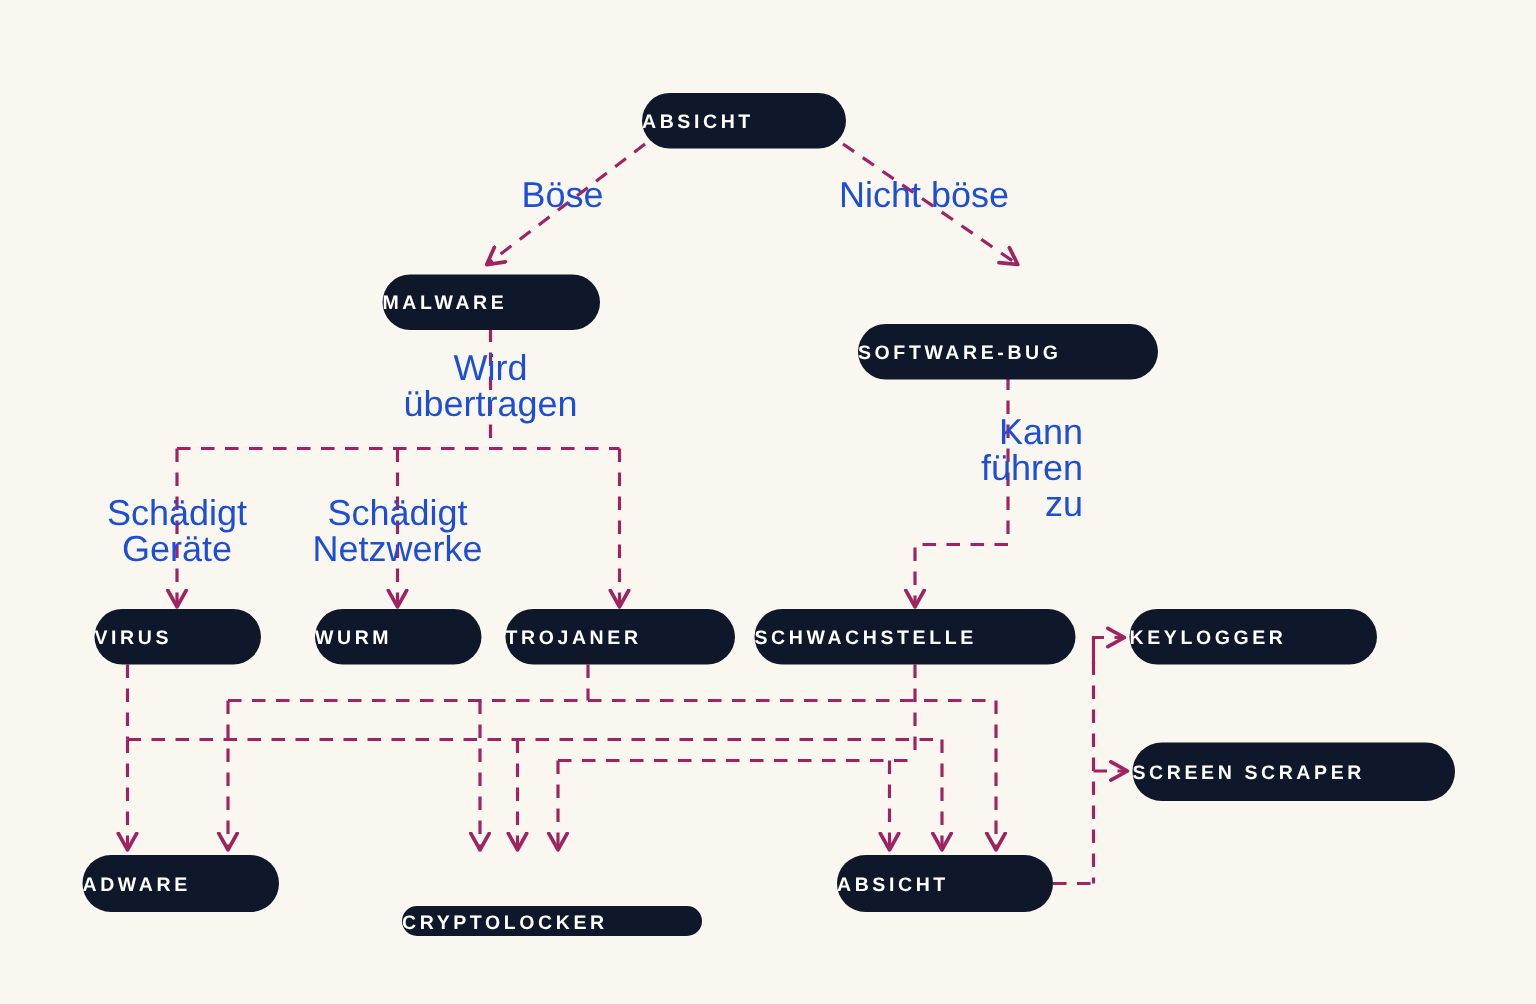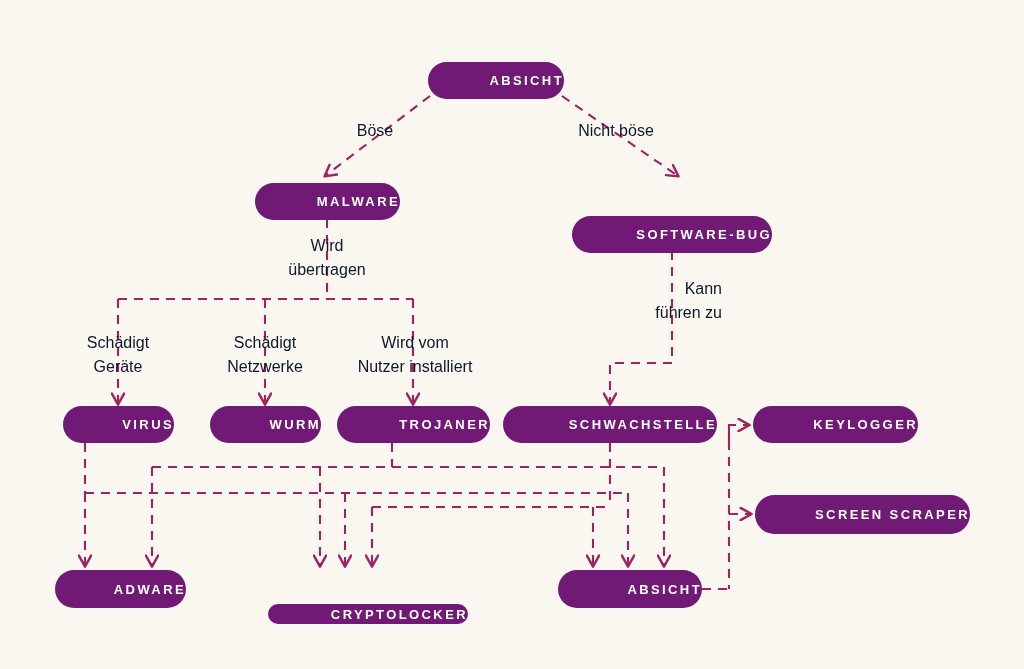--- a/index.html
+++ b/index.html
@@ -6,34 +6,34 @@
   body{
     width:1024px;height:669px;
     background:#f9f7f0;
     font-family:"Liberation Sans","DejaVu Sans",sans-serif;
     overflow:hidden;
   }
   #stage{position:relative;width:1024px;height:669px;}
   svg#edges{position:absolute;left:0;top:0;width:1024px;height:669px;}
   .node{
     position:absolute;
-    background:#701a75;
+    background:#0f172a;
     border-radius:999px;
-    display:flex;align-items:center;justify-content:flex-end;
+    display:flex;align-items:center;justify-content:flex-start;
     color:#ffffff;
     font-weight:bold;
     letter-spacing:2.4px;
     font-size:13px;
     white-space:nowrap;
     box-sizing:border-box;
   }
   .elabel{
     position:absolute;
-    color:#0f172a;
-    font-size:16px;
+    color:#1d4ed8;
+    font-size:24px;
     line-height:24px;
     text-align:center;
     white-space:pre-line;
     font-weight:normal;
   }
 </style>
 </head>
 <body>
 
 <div id="stage">
@@ -151,19 +151,17 @@
 übertragen</div>
 
   <div class="elabel" style="left:556px;top:119px;width:120px;">Nicht böse</div>
 
   <div class="elabel" style="left:58px;top:331px;width:120px;">Schädigt
 Geräte</div>
 
   <div class="elabel" style="left:195px;top:331px;width:140px;">Schädigt
 Netzwerke</div>
 
-  <div class="elabel" style="left:340px;top:331px;width:150px;">Wird vom
-Nutzer installiert</div>
 
   <div class="elabel" style="left:622px;top:277px;width:100px;text-align:right;">Kann
 führen zu</div>
 
 </div>
 
 </body></html>

